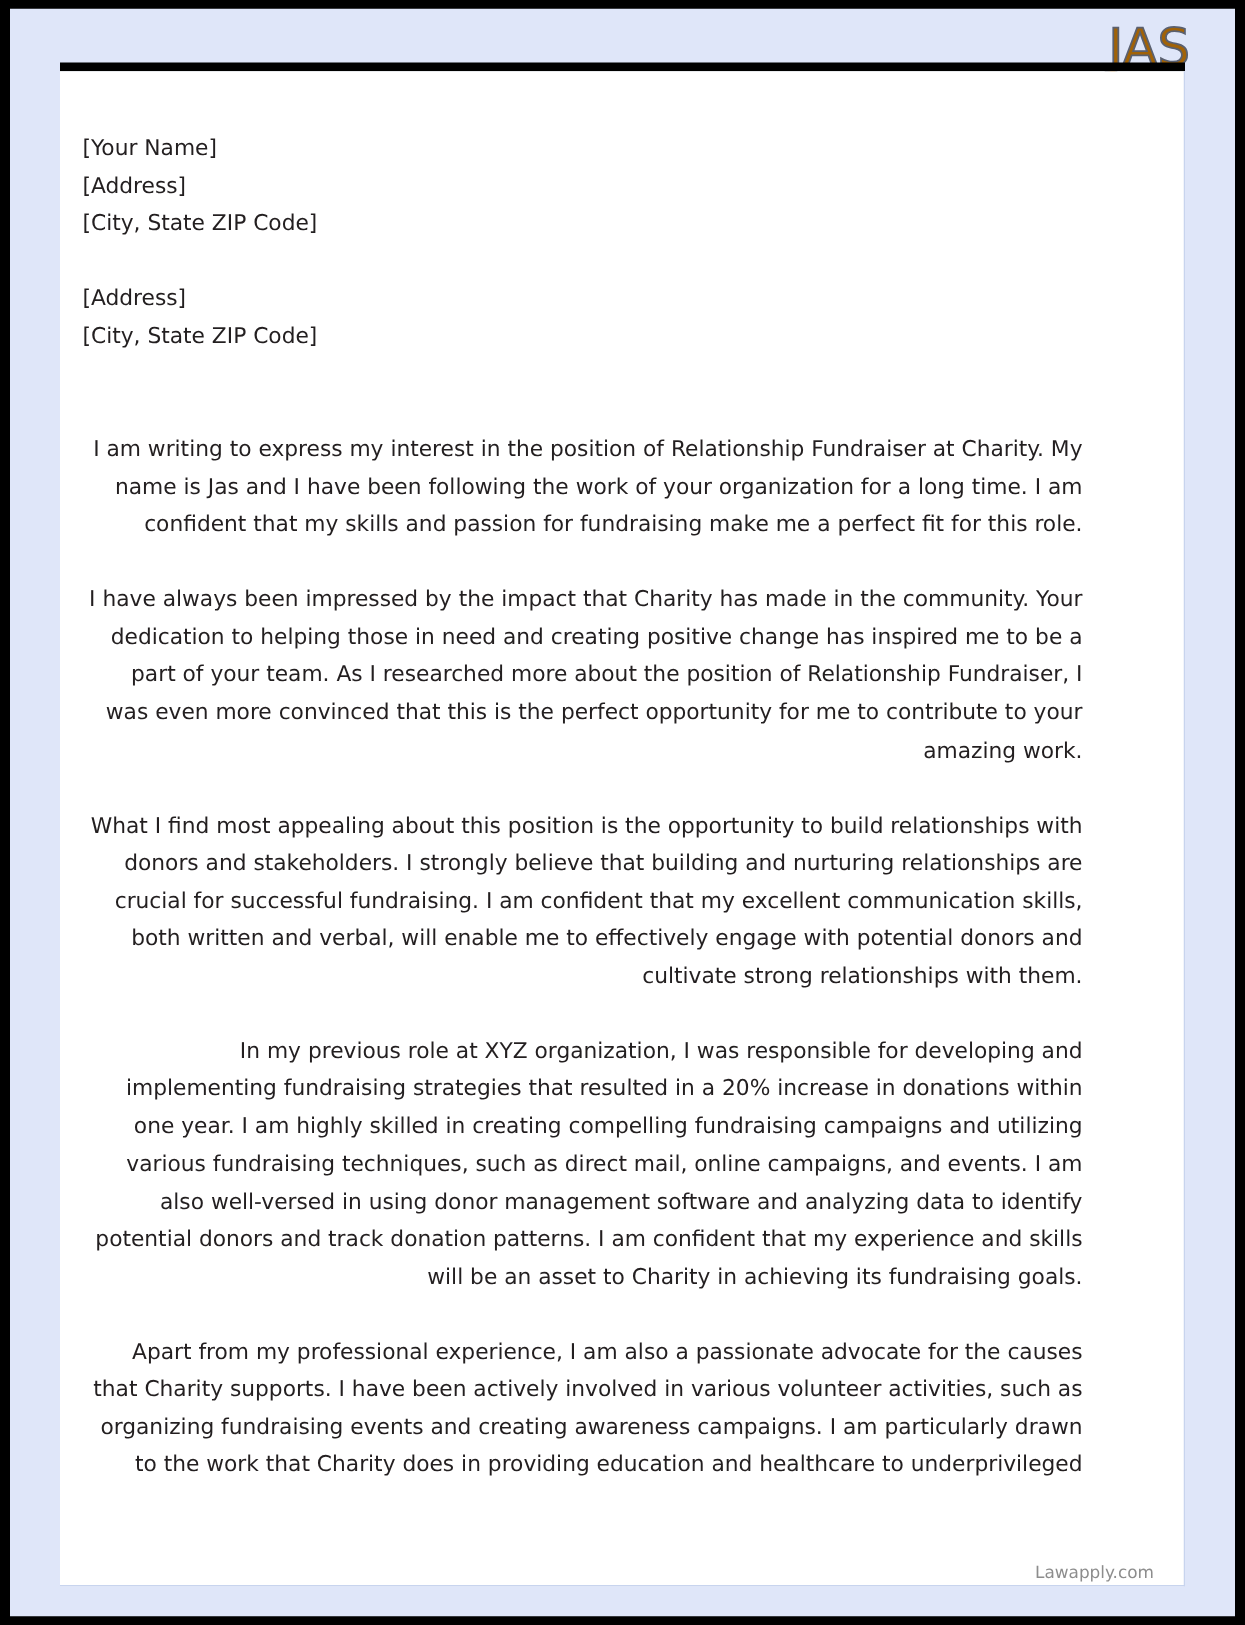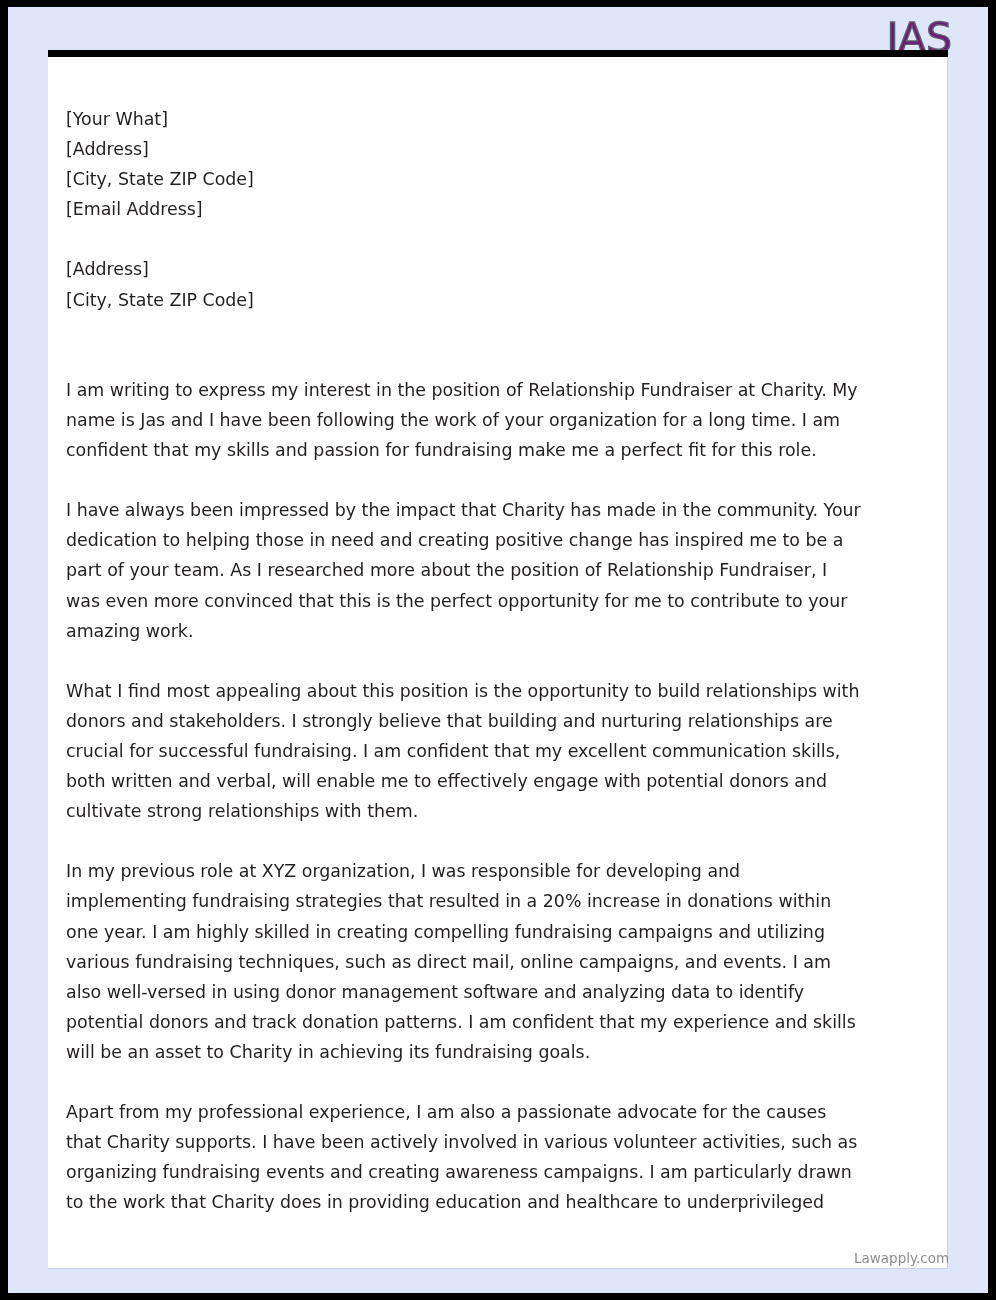--- a/index.html
+++ b/index.html
@@ -39,21 +39,21 @@
   
   #brand-mark {
     position: absolute;
     right: 36px;
     top: 11px;
     font-family: "DejaVu Sans", sans-serif;
     font-size: 41px;
     font-weight: 400;
     letter-spacing: 0px;
     line-height: 41px;
-    color: #701a75;
+    color: #a16207;
     -webkit-text-stroke: 1.4px #5a6070;
     text-shadow: 0 1px 0 rgba(255,255,255,0.45);
     user-select: none;
   }
 
   
   #page-top-rule {
     position: absolute;
     left: 40px;
     top: 43px;
@@ -89,29 +89,29 @@
 
   .addr-line {
     display: block;
     white-space: nowrap;
   }
 
   .blank-line { display: block; height: 30.1px; }
 
   .letter-para {
     display: block;
-    text-align: left;
+    text-align: right;
   }
 
   .salutation { display: block; }
 
   
   #watermark {
     position: absolute;
-    left: 846px;
+    left: 820px;
     top: 1243px;
     font-family: "DejaVu Sans", sans-serif;
     font-size: 13.5px;
     line-height: 16px;
     color: #8d8d8d;
     white-space: nowrap;
     user-select: none;
   }
 </style>
 </head>
@@ -122,24 +122,23 @@
   <div id="doc-canvas">
 
     <div id="brand-mark">JAS</div>
 
     <div id="page-top-rule"></div>
 
     <div id="letter-page"></div>
 
     <div id="letter-body">
 
-      <span class="addr-line">[Your What]</span>
+      <span class="addr-line">[Your Name]</span>
       <span class="addr-line">[Address]</span>
       <span class="addr-line">[City, State ZIP Code]</span>
-      <span class="addr-line">[Email Address]</span>
 
       <span class="blank-line"></span>
 
       <span class="addr-line">[Address]</span>
       <span class="addr-line">[City, State ZIP Code]</span>
 
       <span class="blank-line"></span>
 
 
       <span class="blank-line"></span>

